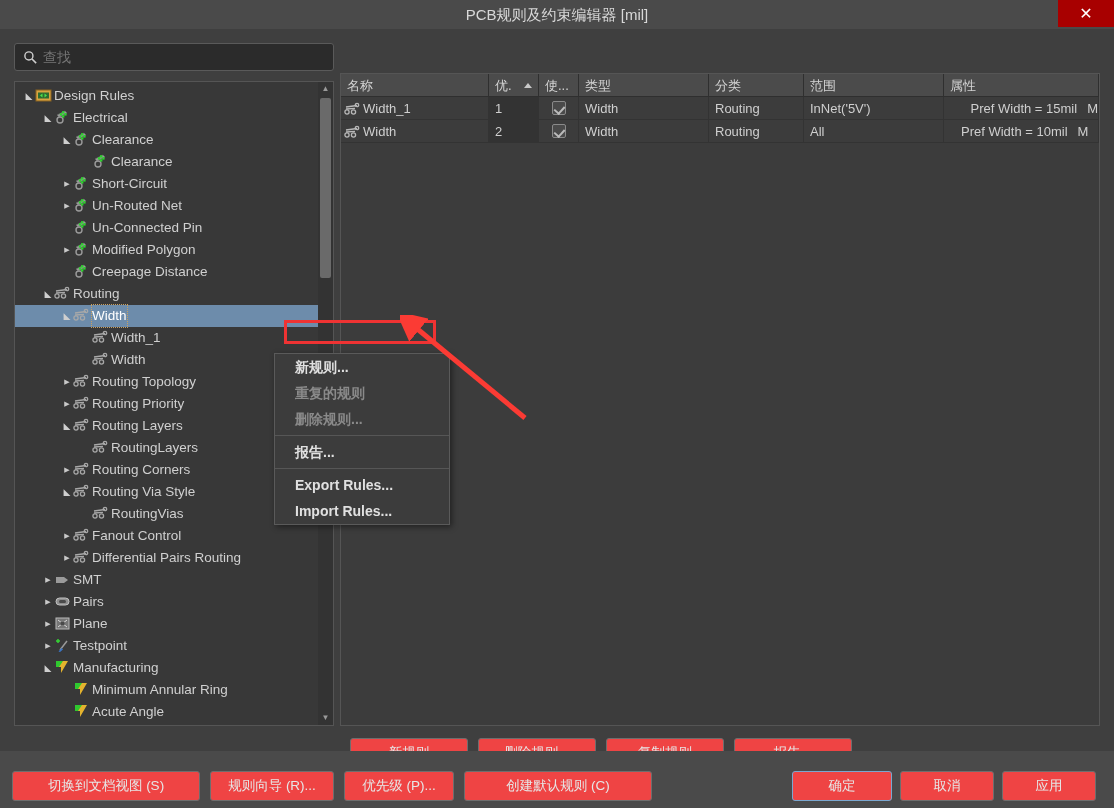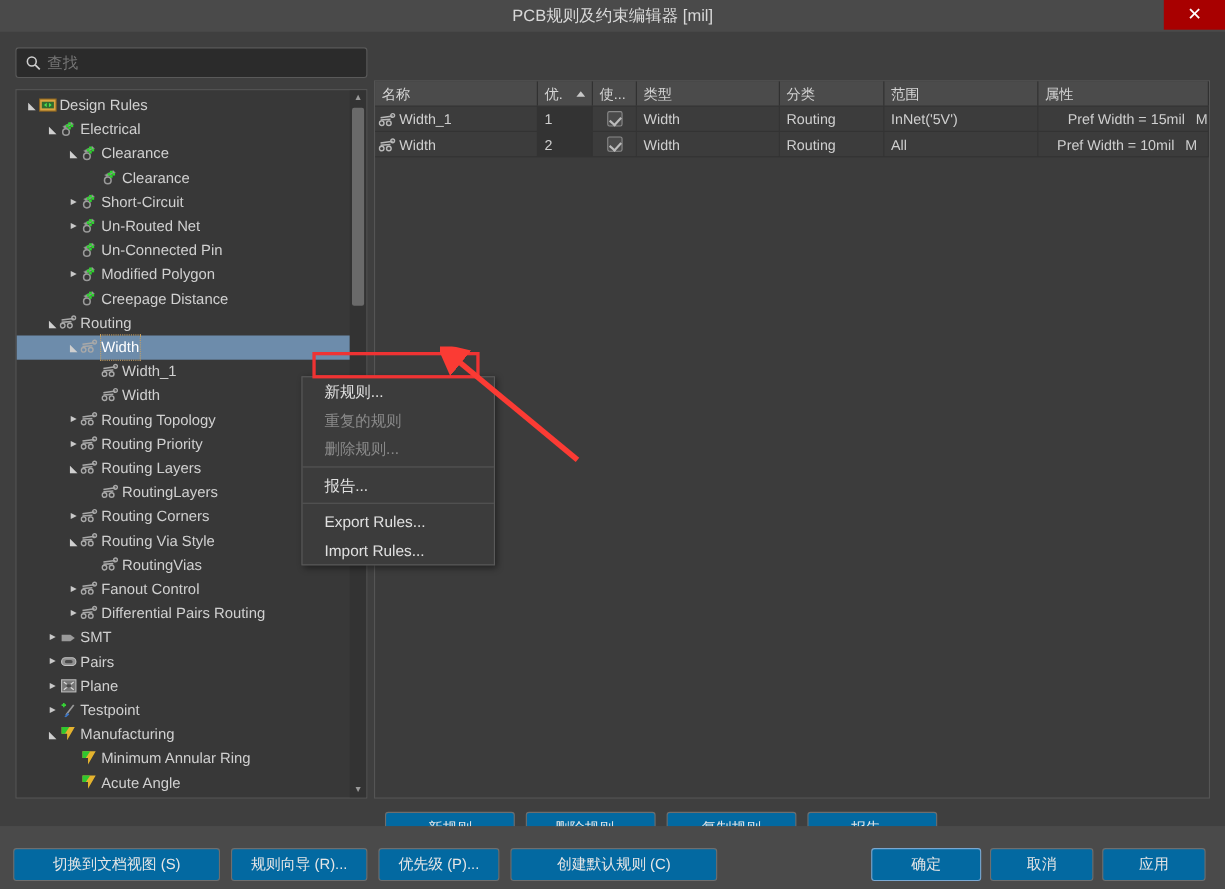--- a/index.html
+++ b/index.html
@@ -128,41 +128,42 @@
     content: ""; position: absolute; left: 3px; top: 2px;
     width: 5px; height: 8px;
     border: solid #bbbbbb; border-width: 0 2px 2px 0;
     transform: rotate(42deg);
   }
 
   
   #mid-btns { position: absolute; left: 350px; top: 709px; }
   .btn {
     display: inline-block; height: 30px; line-height: 28px;
-    background: #0369a1; border: 1px solid #6e6e6e; border-radius: 3px;
+    background: #ef4444; border: 1px solid #6e6e6e; border-radius: 3px;
     color: #e6e6e6; font-size: 13.5px; text-align: center;
     cursor: pointer; margin-right: 10px; vertical-align: top;
     font-family: "Liberation Sans", "DejaVu Sans", sans-serif;
   }
   .btn.focus { border: 1px solid #7aa7d0; }
 
   
   #bottom-bar {
     position: absolute; left: 0; top: 751px; width: 1114px; height: 57px;
     background: #4a4a4a;
   }
   #bottom-left { position: absolute; left: 12px; top: 20px; }
   #bottom-right { position: absolute; right: 10px; top: 20px; }
 
   
   #ctxmenu {
-    position: absolute; left: 274px; top: 313px; width: 176px;
+    position: absolute; left: 274px; top: 324px; width: 176px;
     background: #3c3c3c; border: 1px solid #5a5a5a;
     box-shadow: 2px 2px 6px rgba(0,0,0,.45);
     z-index: 40;
+    font-weight: bold;
   }
   .mi {
     height: 26px; line-height: 26px; padding-left: 20px;
     color: #e0e0e0; font-size: 14px; cursor: pointer; white-space: nowrap;
   }
   .mi.disabled { color: #8a8a8a; cursor: default; }
   .msep { height: 1px; background: #565656; margin: 3px 0; }
 
   
   #hl-box {

